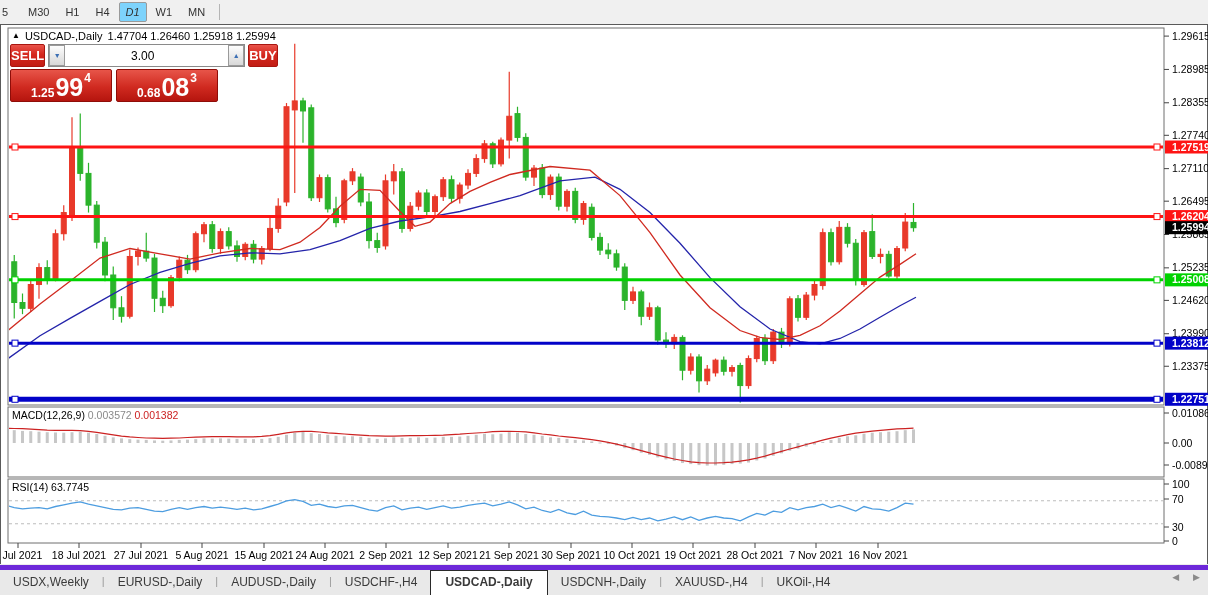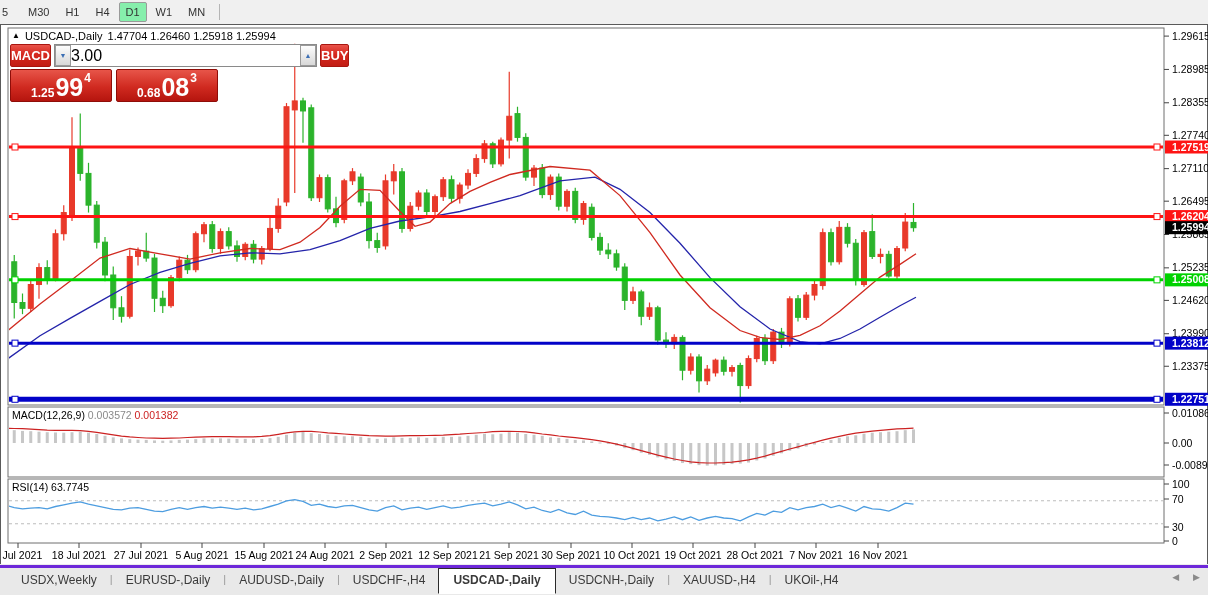--- a/index.html
+++ b/index.html
@@ -3,49 +3,49 @@
 <meta charset="utf-8">
 <style>
   * { margin:0; padding:0; box-sizing:border-box; }
   html,body { width:1208px; height:595px; font-family:"Liberation Sans", sans-serif; background:#ececec; overflow:hidden; }
   #stage { position:relative; width:1208px; height:595px; }
 
   
   #toolbar { position:absolute; left:0; top:0; width:1208px; height:24px; background:#f0f0f0; display:flex; align-items:center; }
   .tf-btn { height:20px; min-width:28px; padding:0 6px; margin:0 1px; display:flex; align-items:center; justify-content:center;
             font-size:11px; color:#333; border:1px solid transparent; border-radius:2px; cursor:default; }
-  .tf-btn.active { background:#86efac; border:1px solid #9a9a9a; }
+  .tf-btn.active { background:#7dd3fc; border:1px solid #9a9a9a;font-style:italic; }
   .tf-sep { width:1px; height:16px; background:#b5b5b5; margin:0 6px; }
 
   
   #chart-window { position:absolute; left:0; top:24px; width:1208px; height:540px; background:#ffffff; border:1px solid #5a5a5a; border-bottom:none; }
   #chart-svg { position:absolute; left:0; top:0; }
 
   #chart-title { position:absolute; left:12px; top:30px; font-size:11px; color:#000; display:flex; align-items:center; gap:5px; }
   #chart-title .tri { font-size:8px; position:relative; top:-1px; }
 
   
   #order-panel { position:absolute; left:10px; top:44px; width:208px; }
   #op-row1 { display:flex; height:23px; }
   .op-btn { background:linear-gradient(180deg,#e9534a 0%, #d5281e 45%, #c21d14 100%); color:#fff; font-size:13px; font-weight:bold;
             display:flex; align-items:center; justify-content:center; border:1px solid #a81610; border-radius:2px; }
   #sell-btn { width:46px; } #buy-btn { width:46px;text-align:right; }
   #op-spin { flex:1; display:flex; border:1px solid #8a8a8a; margin:0 3px; background:#fff; }
   .spin-btn { width:16px; background:linear-gradient(180deg,#fdfdfd,#d8d8d8); border:1px solid #9a9a9a; color:#3c6fb4; font-size:7px;
               display:flex; align-items:center; justify-content:center; }
-  #volume-input { flex:1; border:none; outline:none; text-align:left; font-size:16px; padding-right:22px; font-family:"Liberation Sans",sans-serif; }
+  #volume-input { flex:1; border:none; outline:none; text-align:center; font-size:12px; padding-right:8px; font-family:"Liberation Sans",sans-serif; }
   #op-row2 { display:flex; margin-top:2px; height:33px; gap:4px; }
   .price-box { flex:1; background:linear-gradient(180deg,#e75549 0%, #d02a20 55%, #b5150e 100%); border:1px solid #8f0d08; border-radius:2px;
                color:#fff; display:flex; align-items:flex-end; justify-content:center; padding-bottom:1px; }
   .price-box .sm { font-size:12px; font-weight:bold; margin-bottom:0; }
   .price-box .big { font-size:25px; font-weight:bold; line-height:26px; margin:0 1px; }
   .price-box .sup { font-size:12px; font-weight:bold; align-self:flex-start; margin-top:1px; }
 
   
-  #tabbar { position:absolute; left:0; top:565px; width:1208px; height:30px; background:#e9e9e9; border-top:3px solid #6d28d9; display:flex; align-items:flex-start;padding-left:8px; }
+  #tabbar { position:absolute; left:0; top:565px; width:1208px; height:30px; background:#e9e9e9; border-top:5px solid #6d28d9; display:flex; align-items:flex-start; }
   .tab { font-size:12px; color:#3a3a3a; padding:4px 13px 5px; margin-top:1px; white-space:nowrap; cursor:default; }
   .tab-sep { color:#9a9a9a; margin-top:5px; font-size:11px; }
   .tab.active { background:#ffffff; border:1px solid #2a2a2a; border-bottom:1px solid #fff; font-weight:bold; margin-top:0; padding:4px 14px 6px; }
   #tab-scroll { position:absolute; right:8px; top:572px; display:flex; gap:14px; color:#8a8a8a; font-size:9px; }
   #tab-scroll span { cursor:default; }
 
   svg text { font-family:"Liberation Sans", sans-serif; }
 </style>
 </head>
 <body>
@@ -525,21 +525,21 @@
     </svg>
 
   <div id="chart-title">
     <span class="tri">▲</span>
     <span>USDCAD-,Daily</span>
     <span>1.47704 1.26460 1.25918 1.25994</span>
   </div>
 
   <div id="order-panel">
     <div id="op-row1">
-      <div id="sell-btn" class="op-btn">MACD</div>
+      <div id="sell-btn" class="op-btn">SELL</div>
       <div id="op-spin">
         <div class="spin-btn">▼</div>
         <input id="volume-input" value="3.00" style="">
         <div class="spin-btn">▲</div>
       </div>
       <div id="buy-btn" class="op-btn">BUY</div>
     </div>
     <div id="op-row2">
       <div class="price-box">
         <span class="sm">1.25</span>

